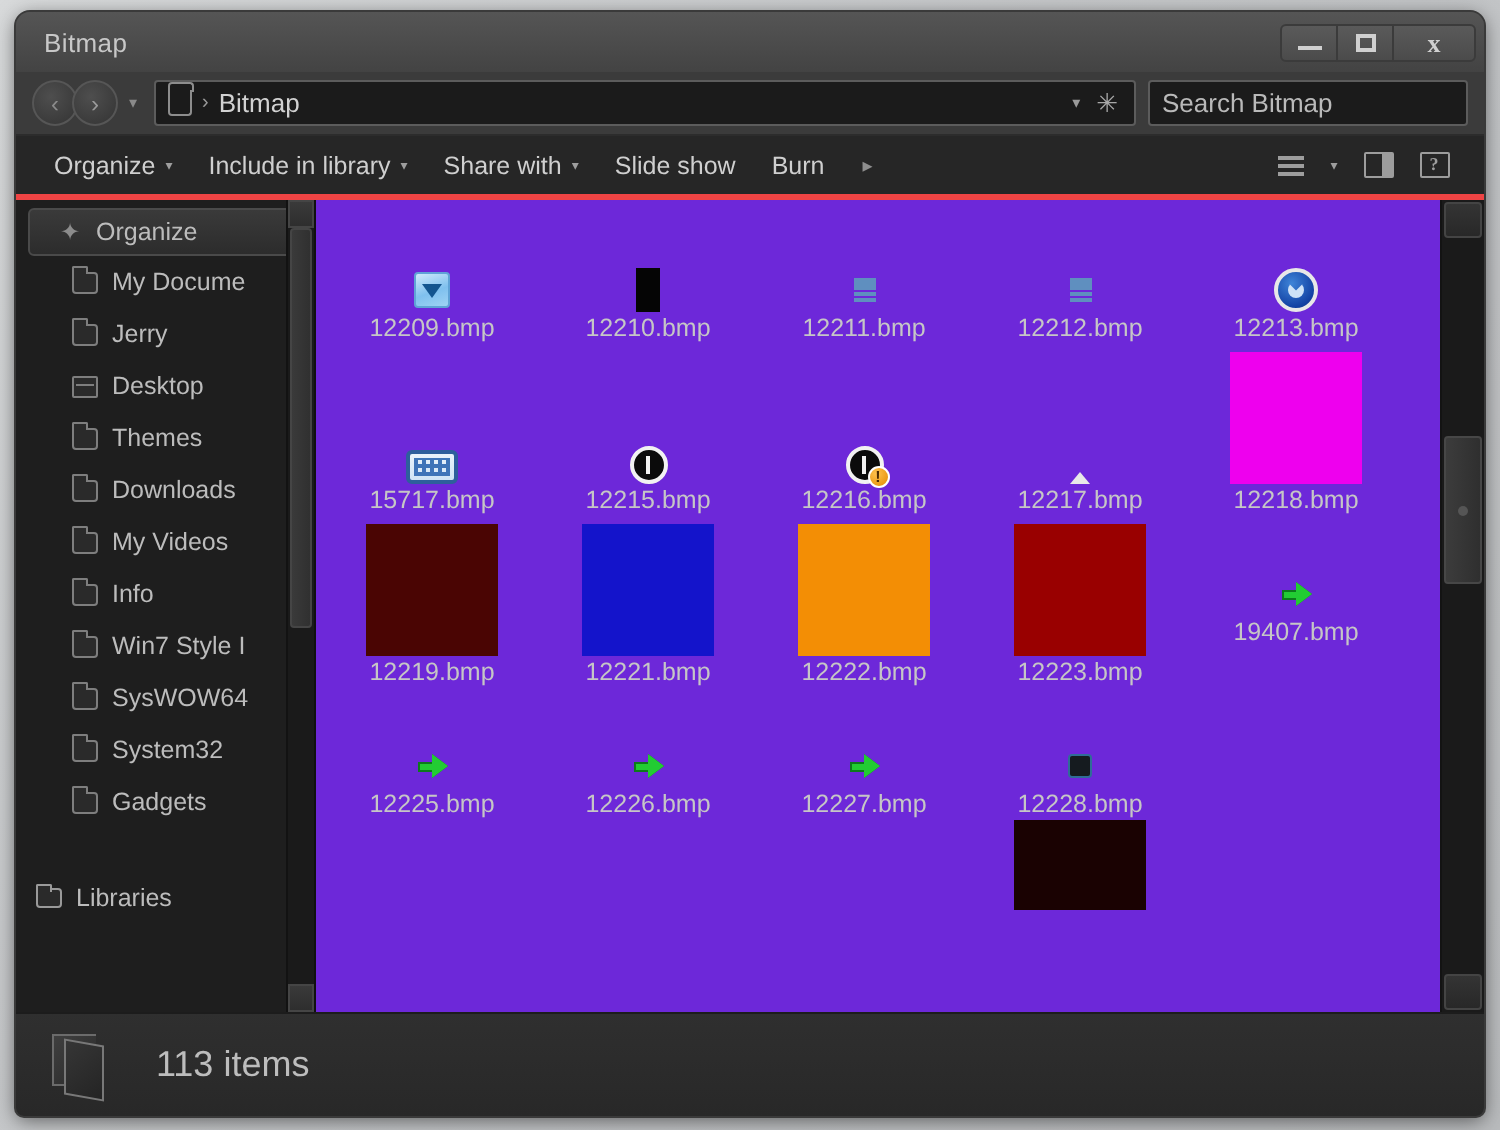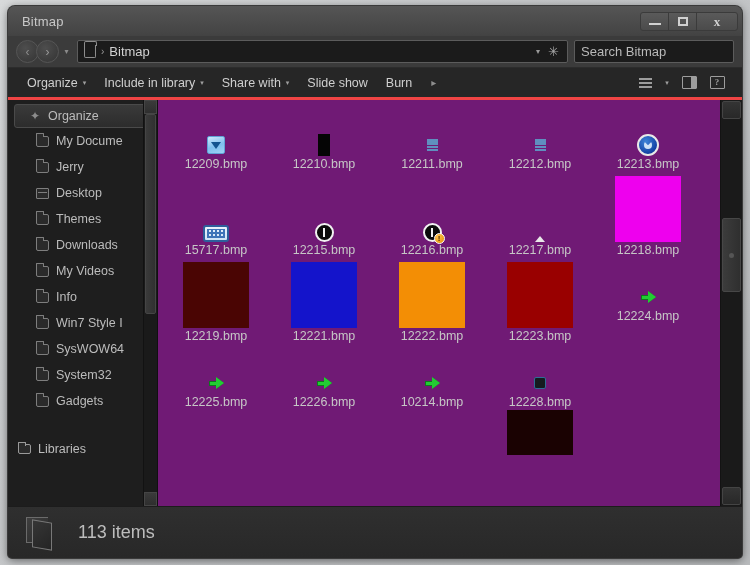--- a/index.html
+++ b/index.html
@@ -211,21 +211,21 @@
   #side-thumb {
     position: absolute; left: 1px; right: 1px;
     top: 14px; height: 200px;
     background: linear-gradient(90deg,#3a3a3a,#303030);
     border: 1px solid #454545; border-radius: 2px;
   }
   #side-scroll .sb-arrow.bottom { position:absolute; bottom:0; left:0; right:0; }
 
   
   #content {
-    flex: 1; position: relative; background: #701a75;
+    flex: 1; position: relative; background: #6d28d9;
     overflow: hidden;
   }
   #grid {
     position: absolute; left: 0; top: 0; right: 22px; bottom: 0;
     padding: 6px 0 0 4px;
     display: flex; flex-wrap: wrap;
     align-content: flex-start;
   }
   .cell {
     width: 108px; height: 66px;
@@ -645,21 +645,21 @@
             <div class="label">12223.bmp</div>
           </div>
 
           <div class="cell">
             <div class="thumb mini">
               <span class="ico-greenarrow">
                 <span class="shaft"></span>
                   <span class="head"></span>
               </span>
             </div>
-            <div class="label">12224.bmp</div>
+            <div class="label">19407.bmp</div>
           </div>
           <div class="cell">
             <div class="thumb mini">
               <span class="ico-greenarrow">
                 <span class="shaft"></span>
                   <span class="head"></span>
               </span>
             </div>
             <div class="label">12225.bmp</div>
           </div>
@@ -672,21 +672,21 @@
             </div>
             <div class="label">12226.bmp</div>
           </div>
           <div class="cell">
             <div class="thumb mini">
               <span class="ico-greenarrow">
                 <span class="shaft"></span>
                   <span class="head"></span>
               </span>
             </div>
-            <div class="label">10214.bmp</div>
+            <div class="label">12227.bmp</div>
           </div>
           <div class="cell">
             <div class="thumb mini">
               <span class="ico-bluebox"></span>
             </div>
             <div class="label">12228.bmp</div>
           </div>
 
           <div class="cell" style="height:60px"></div>
           <div class="cell" style="height:60px"></div>

